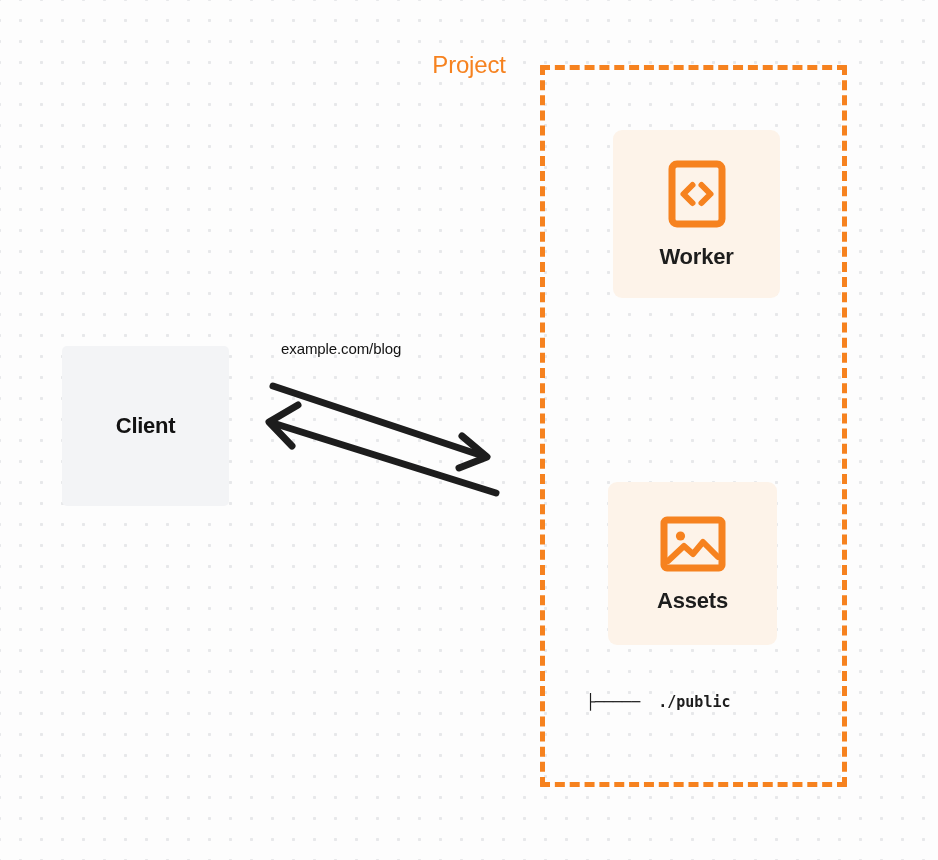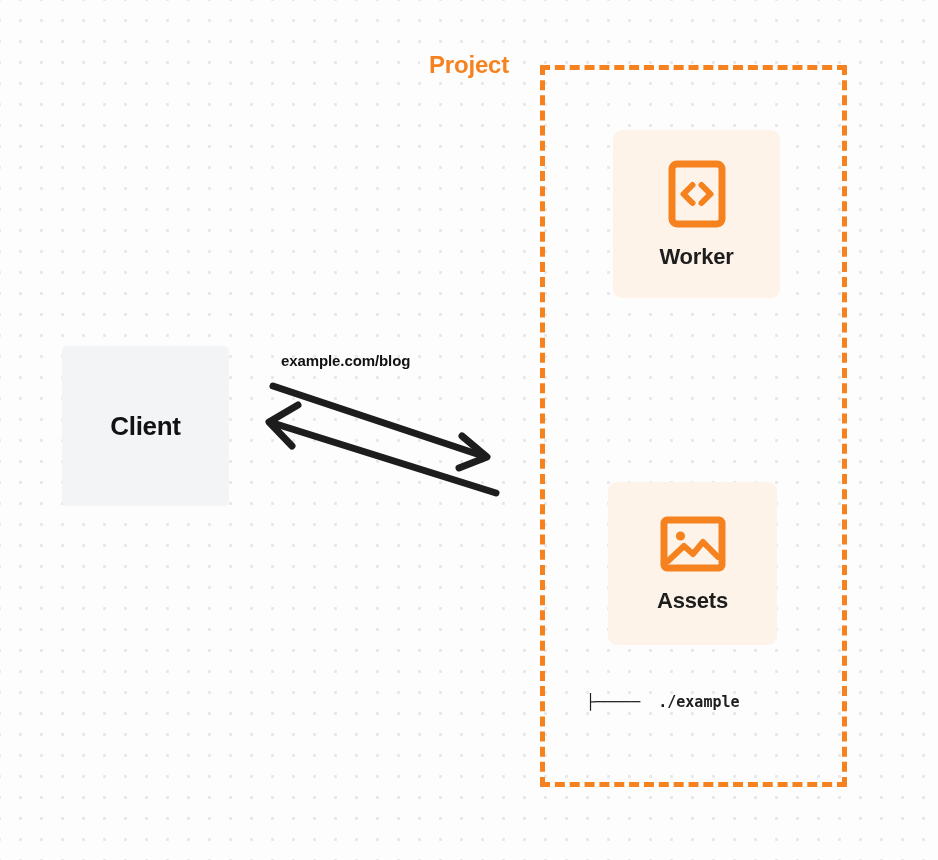--- a/index.html
+++ b/index.html
@@ -38,21 +38,21 @@
   }
   #project-label {
     position: absolute;
     left: 50%;
     top: 65px;
     transform: translate(-50%, -50%);
     background-color: #fdfdfd;
     padding: 0 9px;
     color: #f6821f;
     font-size: 24px;
-    font-weight: bold;
+    font-weight: normal;
     letter-spacing: -0.2px;
     white-space: nowrap;
     line-height: 1;
   }
 
   
   .card {
     position: absolute;
     background-color: #fdf3e9;
     border-radius: 9px;
@@ -108,47 +108,46 @@
     top: 346px;
     width: 167px;
     height: 160px;
     background-color: #f3f4f6;
     border-radius: 5px;
     display: flex;
     align-items: center;
     justify-content: center;
   }
   #client-label {
-    font-size: 26px;
+    font-size: 22px;
     font-weight: bold;
     color: #121212;
     letter-spacing: -0.3px;
     line-height: 1;
   }
 
   
   #arrow-layer {
     position: absolute;
     left: 0;
     top: 0;
     width: 938px;
     height: 860px;
     pointer-events: none;
   }
   #request-label {
     position: absolute;
     left: 281px;
     top: 341px;
     font-size: 15px;
-    font-weight: bold;
+    font-weight: normal;
     color: #121212;
     letter-spacing: -0.1px;
     line-height: 1;
     white-space: nowrap;
-    margin-top: 12px;
   }
 </style>
 </head>
 <body>
 
 <div id="canvas">
 
   <div id="project-container"></div>
   <div id="project-label">Project</div>
 
@@ -168,21 +167,21 @@
       <svg width="66" height="56" viewBox="0 0 66 56" xmlns="http://www.w3.org/2000/svg">
         <rect x="4" y="4" width="58" height="48" rx="3" ry="3" fill="none" stroke="#f6821f" stroke-width="7"></rect>
         <circle cx="20.5" cy="20" r="4.6" fill="#f6821f"></circle>
         <path d="M8 45 L24 30 L33 38 L43 26 L58 41" fill="none" stroke="#f6821f" stroke-width="6" stroke-linecap="round" stroke-linejoin="round"></path>
       </svg>
     </span>
     <span class="card-label">Assets</span>
   </div>
 
   <div id="file-tree">
-    <span class="tree-line">├─────  ./example</span>
+    <span class="tree-line">├─────  ./public</span>
     
   </div>
 
   <div id="client-box">
     <span id="client-label">Client</span>
   </div>
 
   <svg id="arrow-layer" viewBox="0 0 938 860" xmlns="http://www.w3.org/2000/svg">
 
     <g>

